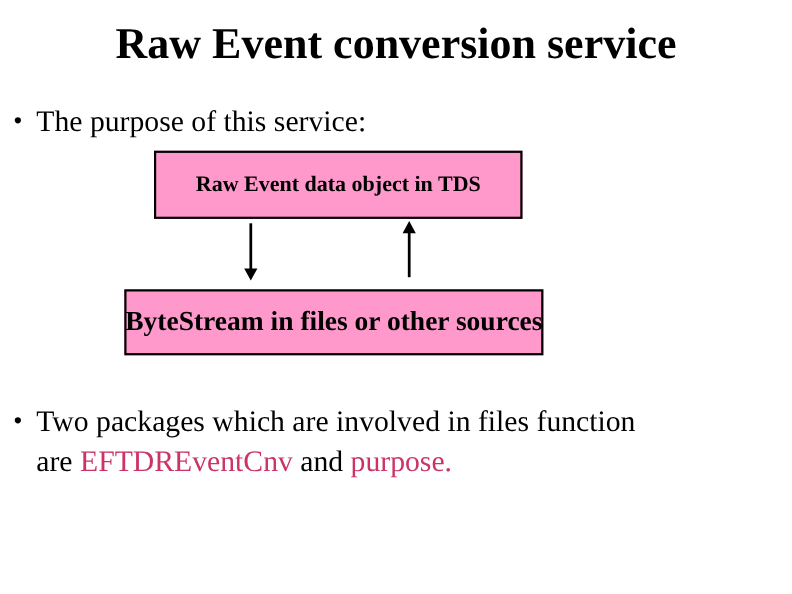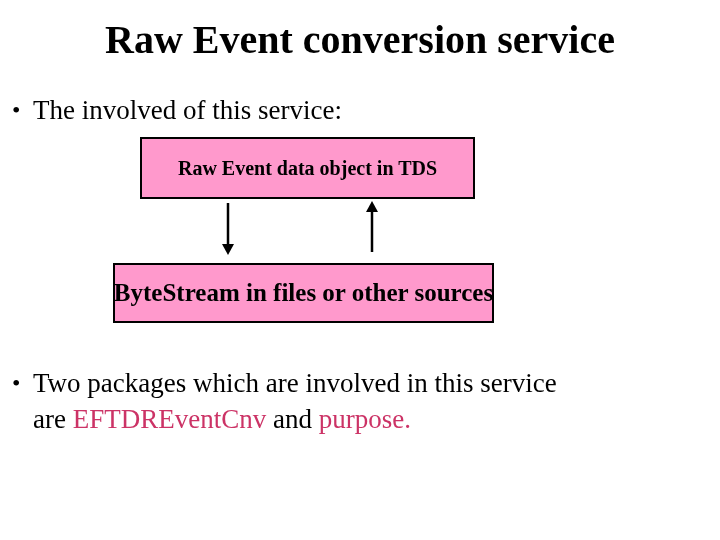--- a/index.html
+++ b/index.html
@@ -77,39 +77,39 @@
 </style>
 </head>
 <body>
 
 <div class="slide">
 
   <div class="slide-title">Raw Event conversion service</div>
 
   <div class="bullet-row bullet-row-1">
     <span class="bullet-glyph">•</span>
-    <span class="bullet-text">The involved of this service:</span>
+    <span class="bullet-text">The purpose of this service:</span>
   </div>
 
   <div class="diagram-box box-top">Raw Event data object in TDS</div>
 
   <svg class="arrow-layer" viewBox="0 0 720 540">
     <g>
       <line x1="228" y1="203" x2="228" y2="245" stroke="#000000" stroke-width="2.5"></line>
       <polygon points="222,244 234,244 228,255" fill="#000000"></polygon>
     </g>
     <g>
       <line x1="372" y1="211" x2="372" y2="252" stroke="#000000" stroke-width="2.5"></line>
       <polygon points="366,212 378,212 372,201" fill="#000000"></polygon>
     </g>
   </svg>
 
   <div class="diagram-box box-bottom">ByteStream in files or other sources</div>
 
   <div class="bullet-row bullet-row-2">
     <span class="bullet-glyph">•</span>
     <span class="bullet-text">
-      <span>Two packages which are involved in this service</span><br>
+      <span>Two packages which are involved in files function</span><br>
       <span>are </span><span class="hl">EFTDREventCnv</span><span> and </span><span class="hl">purpose.</span>
     </span>
   </div>
 
 </div>
 
 </body></html>

